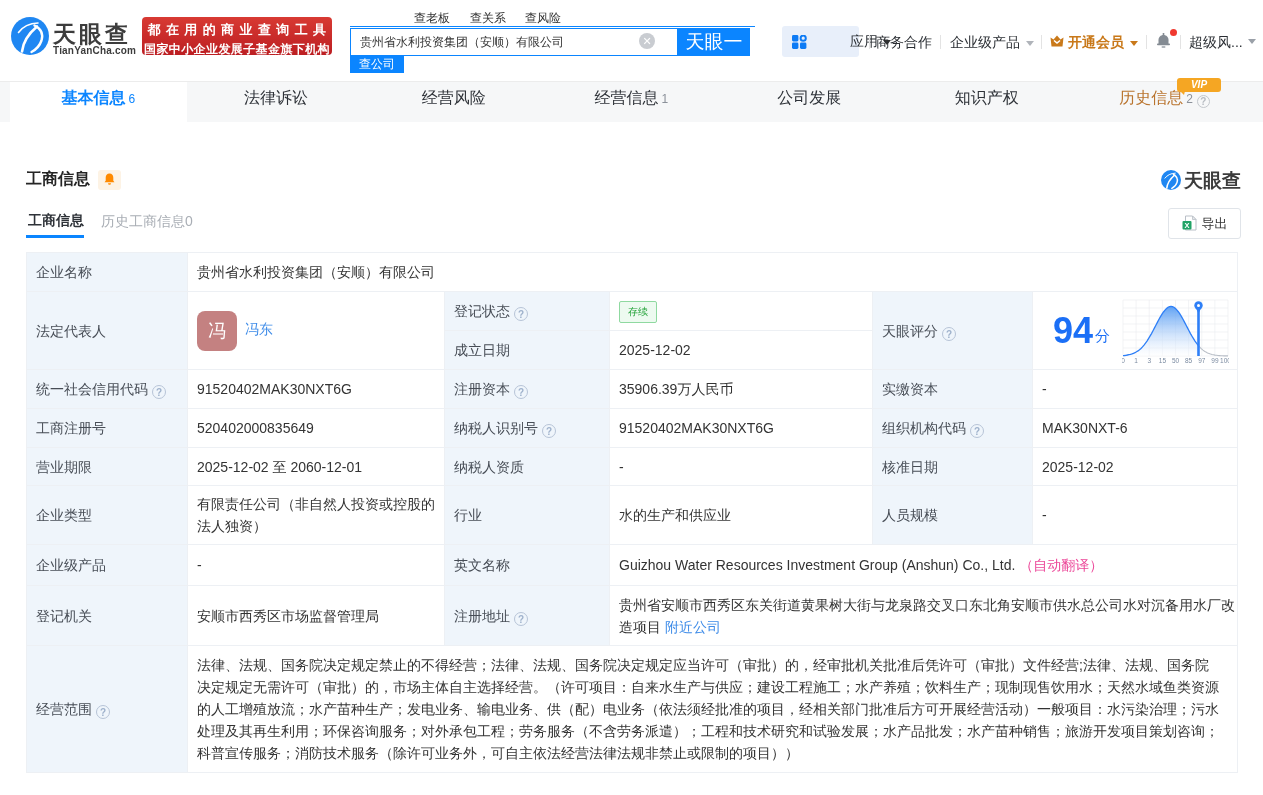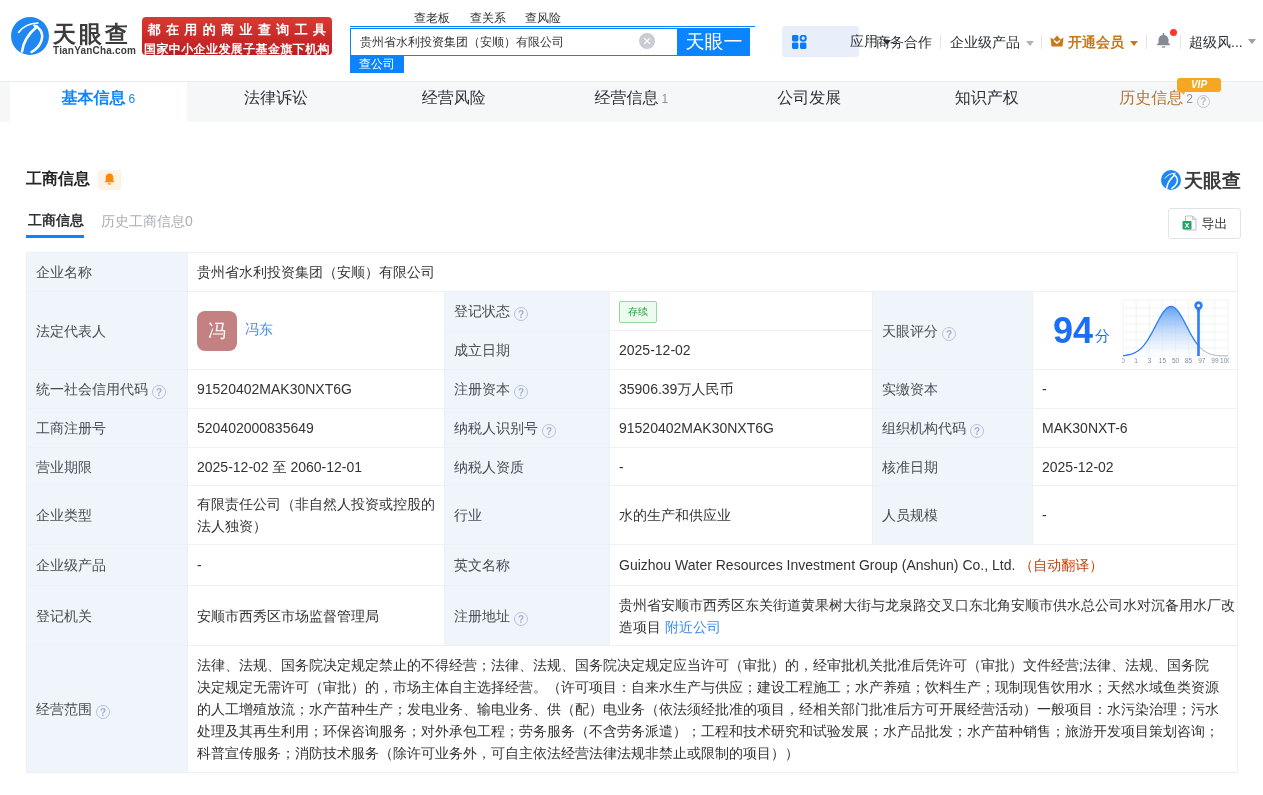--- a/index.html
+++ b/index.html
@@ -40,21 +40,21 @@
 #exportbtn { position:absolute; left:1168px; top:208px; width:73px; height:31px; border:1px solid #e0e4e9; border-radius:3px; font-size:13px; color:#333; text-align:center; line-height:29px; }
 
 #tbl { position:absolute; left:26px; top:252px; border-collapse:collapse; table-layout:fixed; }
 #tbl td { border:1px solid #edf0f4; font-size:14px; vertical-align:middle; padding:7px 5px 7px 9px; line-height:22px; word-break:break-all; }
 #tbl td.lb { background:#eff5fb; color:#474d56; }
 #tbl td.vl { color:#333; }
 .qm { display:inline-block; width:14px; height:14px; border:1px solid #b7c4d7; border-radius:50%; color:#9fb2cc; font-size:10px; line-height:13px; text-align:center; vertical-align:-2px; margin-left:4px; font-weight:bold; }
 .tag-green { display:inline-block; height:22px; line-height:20px; padding:0 8px; border:1px solid #8fd9a0; background:#edfaf0; color:#25a33a; font-size:10px; border-radius:2px; }
 .avatar { display:inline-block; width:40px; height:40px; background:#c48181; border-radius:8px; color:#fff; font-size:18px; line-height:40px; text-align:center; vertical-align:middle; }
 .blue { color:#3d8be8; }
-.gray { color:#c2410c; }
+.gray { color:#ec4899; }
 </style>
 </head>
 <body>
 
 <div id="hdr">
   <svg class="abs" style="left:11px;top:17px" width="38" height="38" viewBox="0 0 38 38">
     <circle cx="19" cy="19" r="19" fill="#1f87f2"></circle>
     <g fill="none" stroke="#fff" stroke-linecap="round">
       <path d="M7.5,15.5 Q14,6.5 27,6" stroke-width="1.6"></path>
       <path d="M11,34.5 Q12.5,21 26,9.5" stroke-width="2.6"></path>

